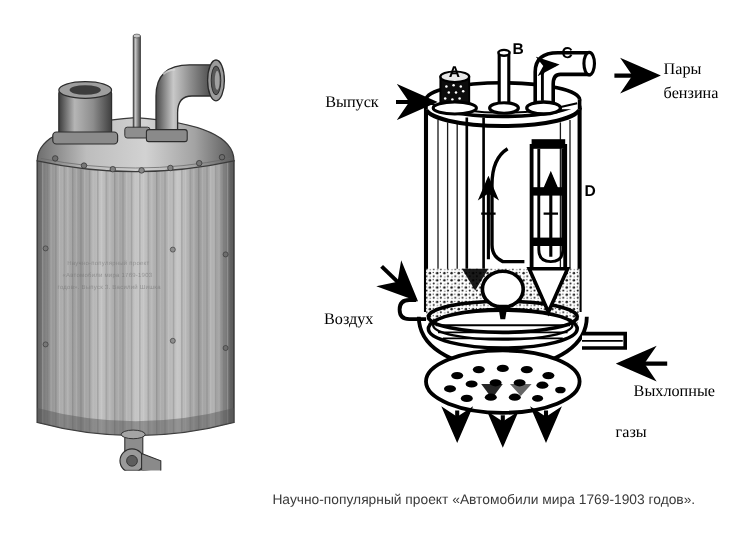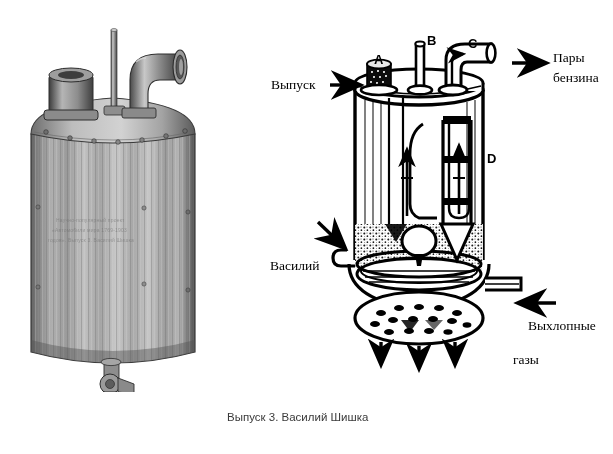--- a/index.html
+++ b/index.html
@@ -330,30 +330,30 @@
 
     <line x1="512" y1="63" x2="546" y2="63" stroke="#000" stroke-width="3.4" marker-end="url(#bigArrow)"></line>
 
     <line x1="318" y1="222" x2="345" y2="248" stroke="#000" stroke-width="3.4" marker-end="url(#bigArrow)"></line>
 
     <line x1="556" y1="303" x2="518" y2="303" stroke="#000" stroke-width="3.4" marker-end="url(#bigArrow)"></line>
   </svg>
 
   <div class="lbl lbl-ru" style="left:271px;top:77px;">Выпуск</div>
 
-  <div class="lbl lbl-ru" style="left:270px;top:258px;">Василий</div>
+  <div class="lbl lbl-ru" style="left:270px;top:258px;">Воздух</div>
 
   <div class="lbl lbl-ru" style="left:553px;top:50px;">Пары</div>
   <div class="lbl lbl-ru" style="left:553px;top:70px;">бензина</div>
 
   <div class="lbl lbl-ru" style="left:528px;top:318px;">Выхлопные</div>
   <div class="lbl lbl-ru" style="left:513px;top:352px;">газы</div>
 
   <div class="lbl lbl-letter" style="left:374px;top:52px;">A</div>
   <div class="lbl lbl-letter" style="left:427px;top:33px;">B</div>
   <div class="lbl lbl-letter" style="left:468px;top:36px;">C</div>
   <div class="lbl lbl-letter" style="left:487px;top:151px;">D</div>
 
   <div class="caption">
-    <div>Выпуск 3. Василий Шишка</div>
+    <div>Научно-популярный проект «Автомобили мира 1769-1903 годов».</div>
   </div>
 
 </div>
 
 </body></html>

